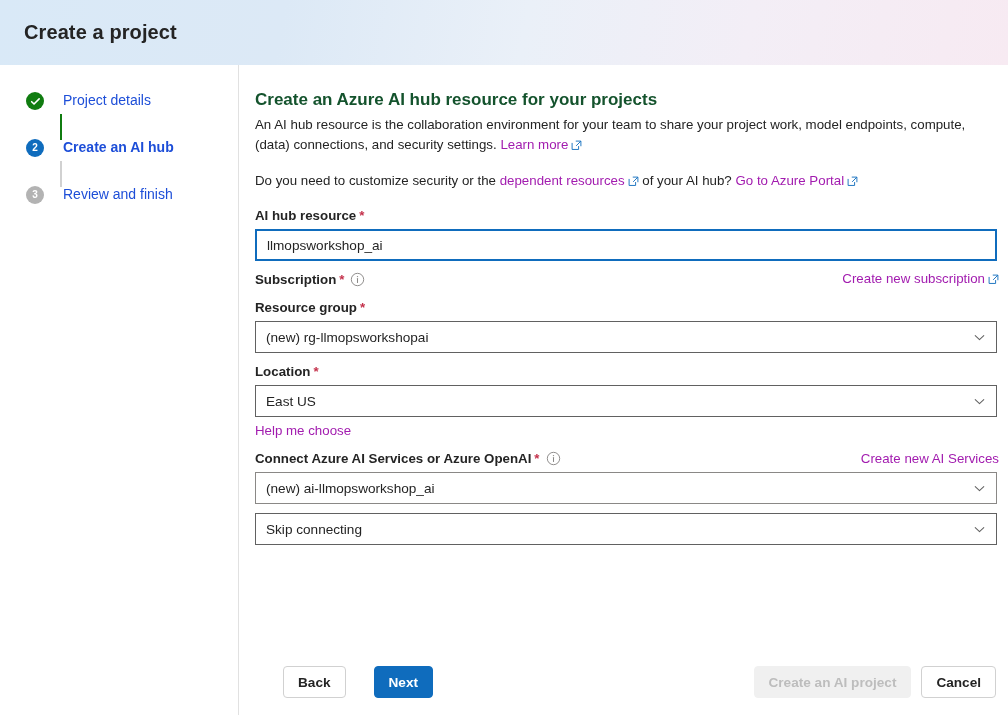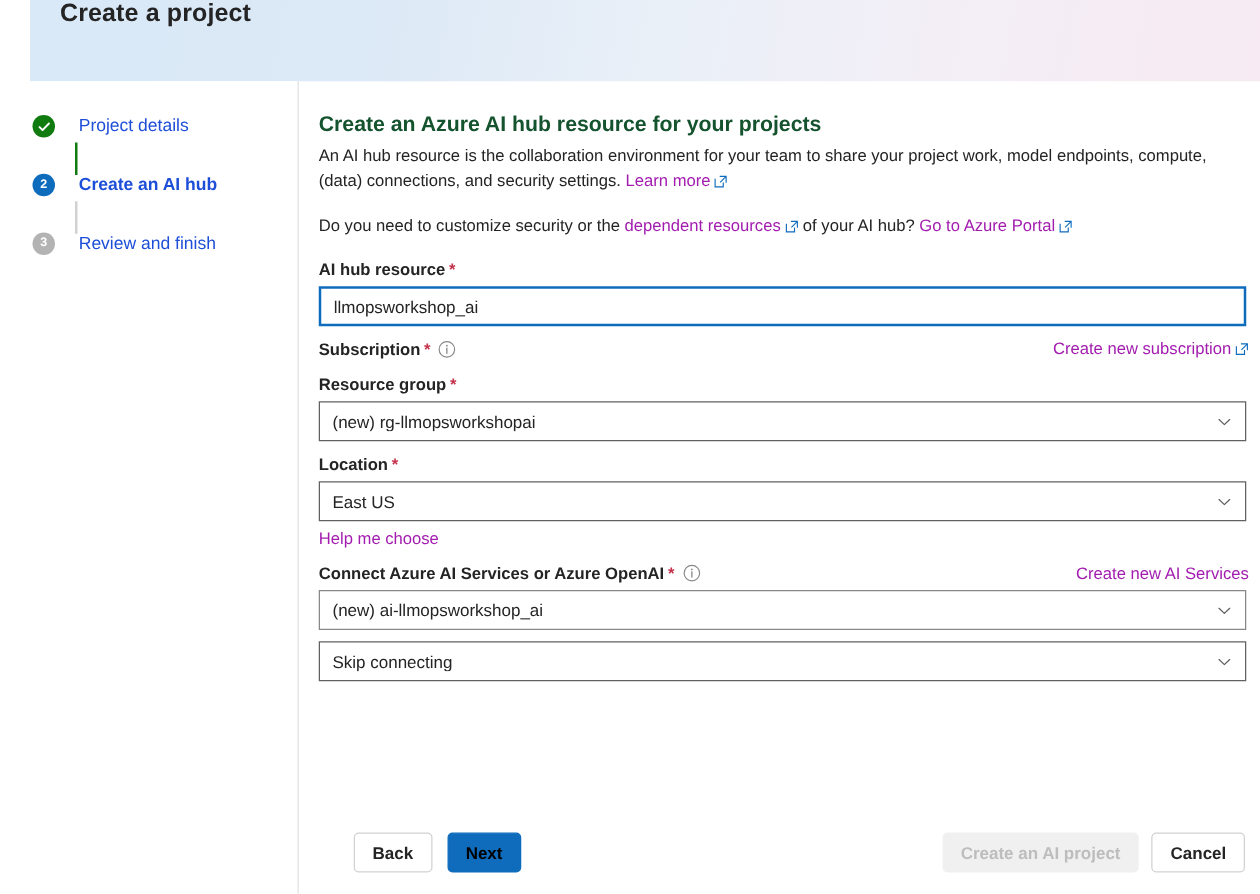--- a/index.html
+++ b/index.html
@@ -19,22 +19,22 @@
     display: flex;
     flex-direction: column;
   }
 
   
   .dialog-header {
     height: 65px;
     flex: 0 0 65px;
     background: linear-gradient(100deg, #d9e9f7 0%, #dce9f6 28%, #eaf0f8 52%, #f3eef6 74%, #f7eaf2 100%);
     display: flex;
+    align-items: center;
     padding: 0 24px;
-    margin-left: 24px;
   }
   .dialog-title {
     font-size: 20px;
     font-weight: 600;
     color: #242424;
     letter-spacing: 0.1px;
   }
 
   
   .dialog-body {
@@ -218,21 +218,21 @@
   
   .footer {
     position: absolute;
     left: 0; right: 0;
     bottom: 0;
     height: 66px;
     display: flex;
     align-items: center;
     padding: 0 12px 0 16px;
   }
-  .footer-left { display: flex; gap: 12px; padding-left: 28px; }
+  .footer-left { display: flex; gap: 28px; padding-left: 28px; }
   .footer-right { margin-left: auto; display: flex; gap: 10px; }
 
   .btn {
     height: 32px;
     min-width: 56px;
     padding: 0 14px;
     font-size: 13.6px;
     font-weight: 600;
     font-family: "Liberation Sans", sans-serif;
     border-radius: 4px;
@@ -241,21 +241,21 @@
     justify-content: center;
     cursor: pointer;
     border: 1px solid #d1d1d1;
     background: #ffffff;
     color: #242424;
     white-space: nowrap;
   }
   .btn.primary {
     background: #0f6cbd;
     border-color: #0f6cbd;
-    color: #000000;
+    color: #ffffff;
   }
   .btn.disabled {
     background: #f0f0f0;
     border-color: #f0f0f0;
     color: #bdbdbd;
     cursor: default;
   }
 </style>
 </head>
 <body>

